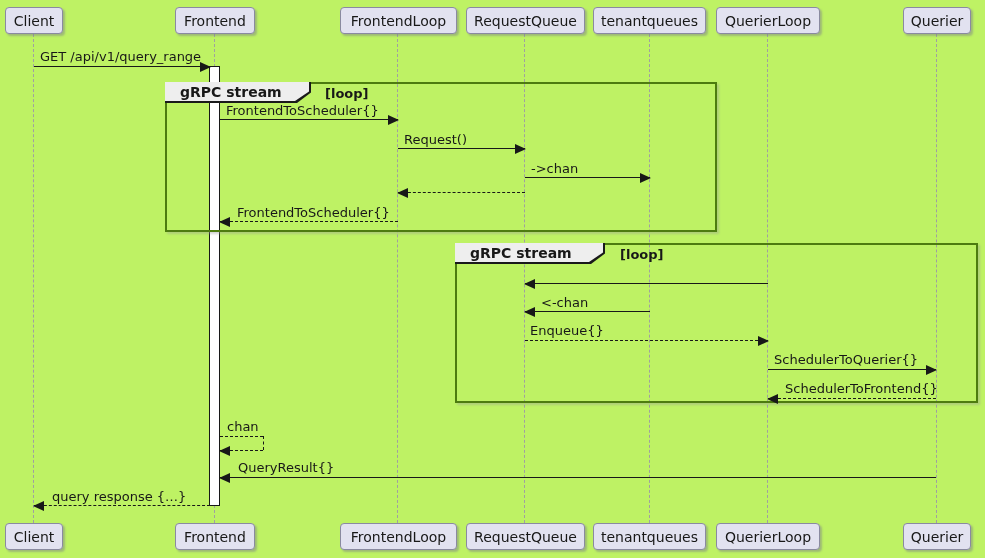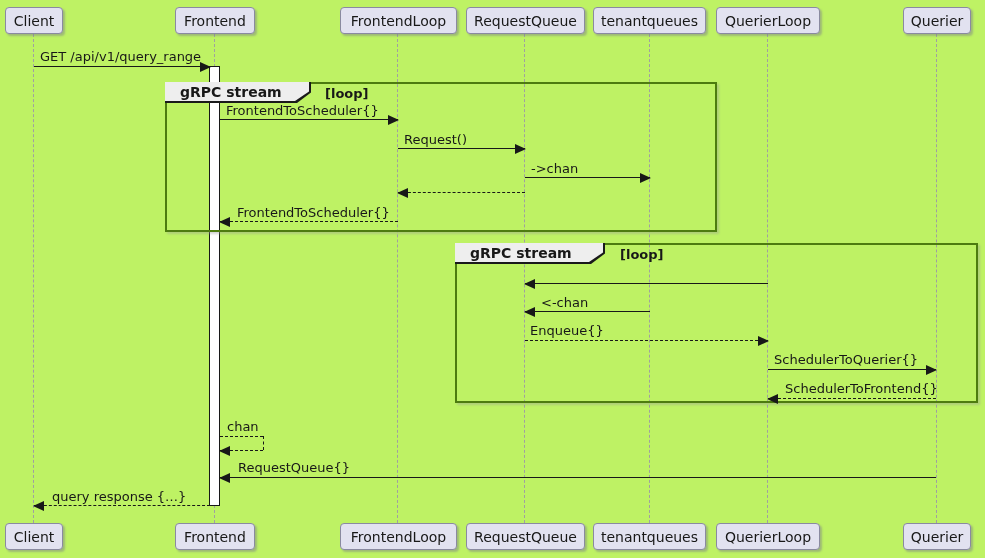--- a/index.html
+++ b/index.html
@@ -164,21 +164,21 @@
       <i class="head head-l"></i>
     </div>
 
   <span class="lbl" style="left:227px;top:419px;">chan</span>
   <div class="arrow dashed" style="left:220px;top:436px;width:43px;"></div>
   <div class="vseg" style="left:263px;top:436px;height:14px;"></div>
   <div class="arrow dashed" style="left:220px;top:450px;width:43px;">
       <i class="head head-l"></i>
     </div>
 
-  <span class="lbl" style="left:238px;top:460px;">RequestQueue{}</span>
+  <span class="lbl" style="left:238px;top:460px;">QueryResult{}</span>
   <div class="arrow" style="left:220px;top:477px;width:716px;">
       <i class="head head-l"></i>
     </div>
 
   <span class="lbl" style="left:52px;top:489px;text-align:center;">query response {…}</span>
   <div class="arrow dashed" style="left:34px;top:505px;width:176px;">
       <i class="head head-l"></i>
     </div>
 
 </div>

